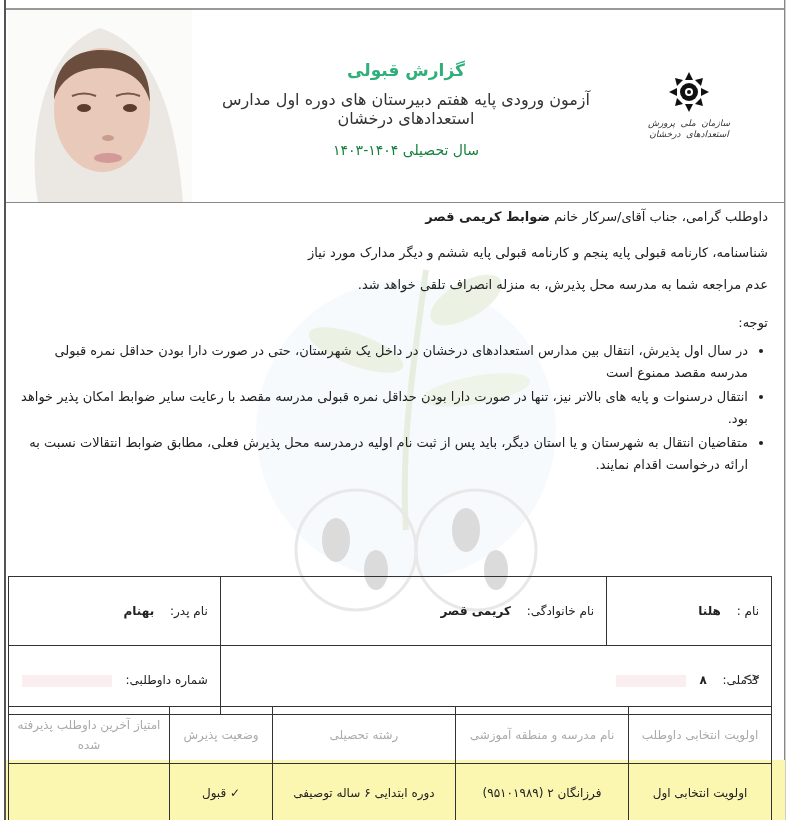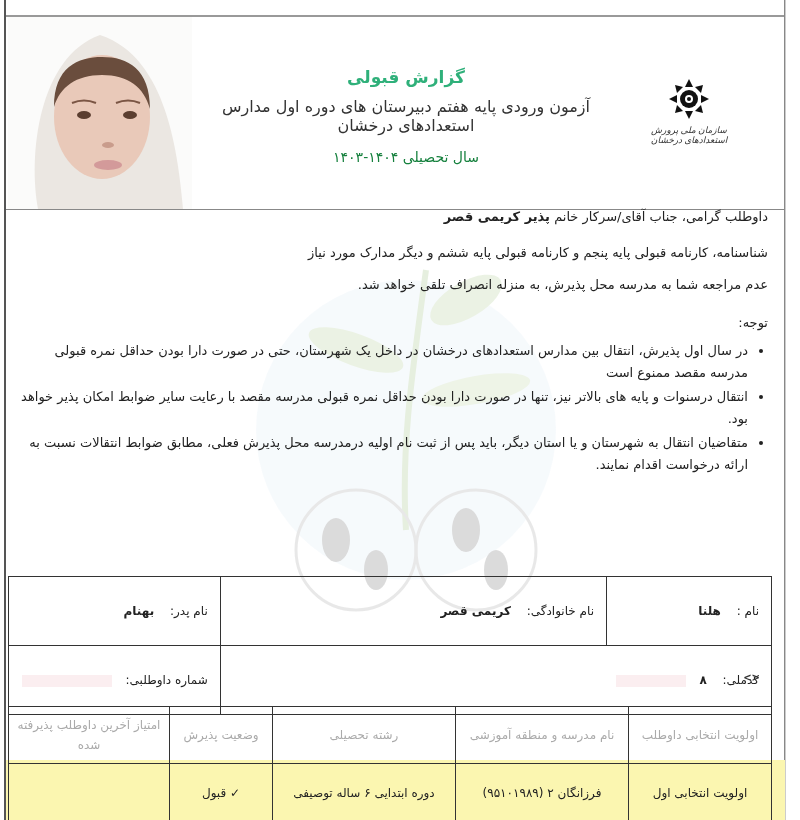--- a/index.html
+++ b/index.html
@@ -11,38 +11,38 @@
     position: absolute; left: 4px; top: 0; width: 778px; height: 830px;
     border-left: 2px solid #555; border-right: 2px solid #888;
     background: #fff;
   }
   .right-scroll-edge {
     position: absolute; right: 0; top: 0; width: 14px; height: 820px;
     background: #fff; border-left: 1px solid #ccc;
   }
   
   .header {
-    position: absolute; left: 0; top: 15px; width: 778px; height: 192px;
+    position: absolute; left: 0; top: 8px; width: 778px; height: 192px;
     border-top: 2px solid #999; border-bottom: 1px solid #888;
   }
   .photo {
     position: absolute; left: 2px; top: 0; width: 184px; height: 192px;
     background: #fff; overflow: hidden;
   }
   .photo svg { width: 100%; height: 100%; display: block; }
   .header-center {
     position: absolute; left: 190px; top: 50px; width: 420px; text-align: center; direction: rtl;
   }
   .report-title { color: #2fb07a; font-size: 17px; font-weight: bold; margin-bottom: 10px; }
   .exam-subtitle { font-size: 16px; color: #333; margin-bottom: 14px; }
   .academic-year { font-size: 14px; color: #15803d; }
   .logo {
     position: absolute; right: 40px; top: 62px; width: 110px; height: 60px; text-align: center;
   }
-  .logo-text { font-size: 9px; color: #333; direction: rtl; margin-top: 2px; font-family: Liberation Serif, serif; font-style: italic; }
+  .logo-text { font-size: 9px; color: #333; direction: rtl; margin-top: 2px; font-family: Liberation Mono, monospace; font-style: italic; }
 
   
   .watermark { position: absolute; left: 230px; top: 230px; width: 340px; height: 420px; opacity: 0.35; pointer-events: none; }
 
   .body-text {
     position: absolute; left: 14px; right: 16px; top: 200px; direction: rtl; font-size: 13px; line-height: 22px;
     color: #222;
   }
   .body-text p { margin: 0 0 10px 0; }
   .greeting { margin-top: 6px !important; margin-bottom: 14px !important; }
@@ -133,21 +133,21 @@
     <circle cx="120" cy="320" r="60" fill="none" stroke="#bfbfbf" stroke-width="3"></circle>
     <circle cx="240" cy="320" r="60" fill="none" stroke="#bfbfbf" stroke-width="3"></circle>
     <ellipse cx="100" cy="310" rx="14" ry="22" fill="#9a9a9a"></ellipse>
     <ellipse cx="140" cy="340" rx="12" ry="20" fill="#9a9a9a"></ellipse>
     <ellipse cx="230" cy="300" rx="14" ry="22" fill="#9a9a9a"></ellipse>
     <ellipse cx="260" cy="340" rx="12" ry="20" fill="#9a9a9a"></ellipse>
   </svg>
 
   <div class="body-text">
     <p class="greeting">
-      <span>داوطلب گرامی، جناب آقای/سرکار خانم </span><span class="bold">پذیر کریمی قصر</span>
+      <span>داوطلب گرامی، جناب آقای/سرکار خانم </span><span class="bold">ضوابط کریمی قصر</span>
     </p>
     <p>شناسنامه، کارنامه قبولی پایه پنجم و کارنامه قبولی پایه ششم و دیگر مدارک مورد نیاز</p>
     <p>عدم مراجعه شما به مدرسه محل پذیرش، به منزله انصراف تلقی خواهد شد.</p>
     <p class="note-title">توجه:</p>
     <ul class="notes">
       <li>در سال اول پذیرش، انتقال بین مدارس استعدادهای درخشان در داخل یک شهرستان، حتی در صورت دارا بودن حداقل نمره قبولی مدرسه مقصد ممنوع است</li>
       <li>انتقال درسنوات و پایه های بالاتر نیز، تنها در صورت دارا بودن حداقل نمره قبولی مدرسه مقصد با رعایت سایر ضوابط امکان پذیر خواهد بود.</li>
       <li>متقاضیان انتقال به شهرستان و یا استان دیگر، باید پس از ثبت نام اولیه درمدرسه محل پذیرش فعلی، مطابق ضوابط انتقالات نسبت به ارائه درخواست اقدام نمایند.</li>
     </ul>
   </div>

